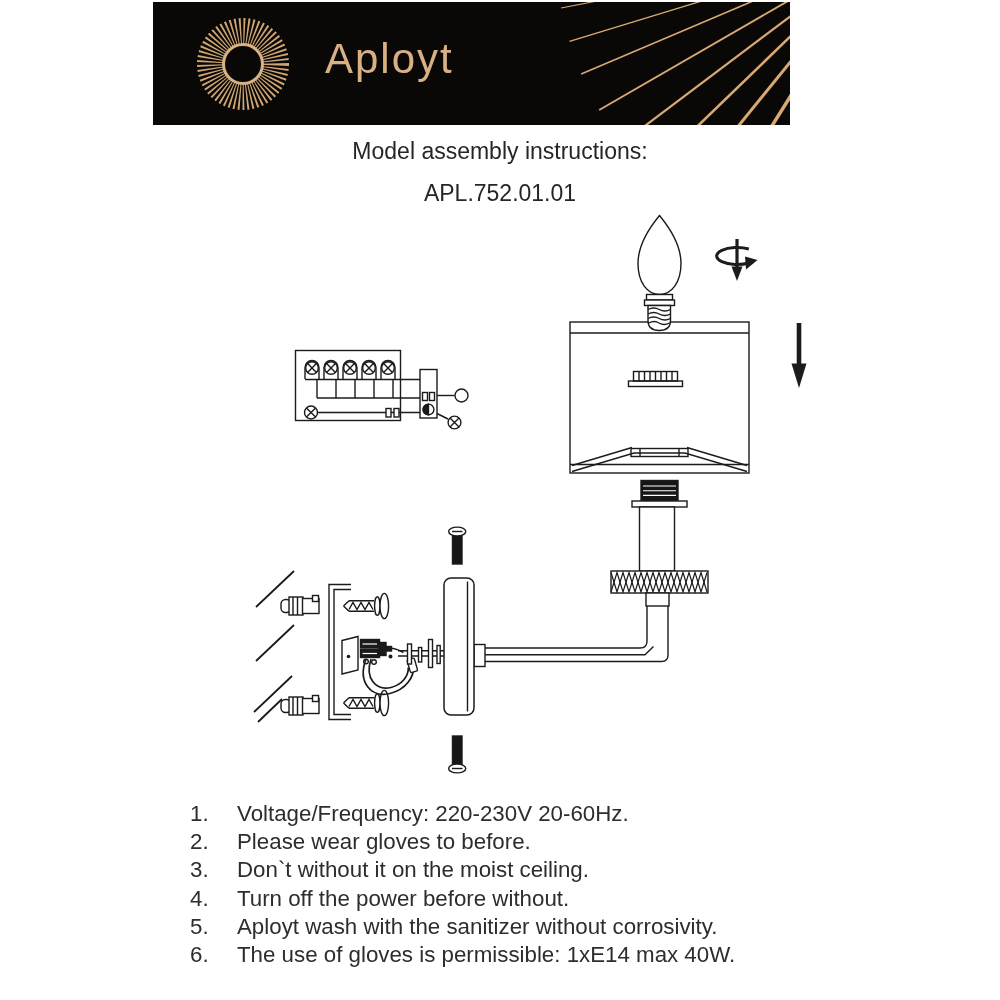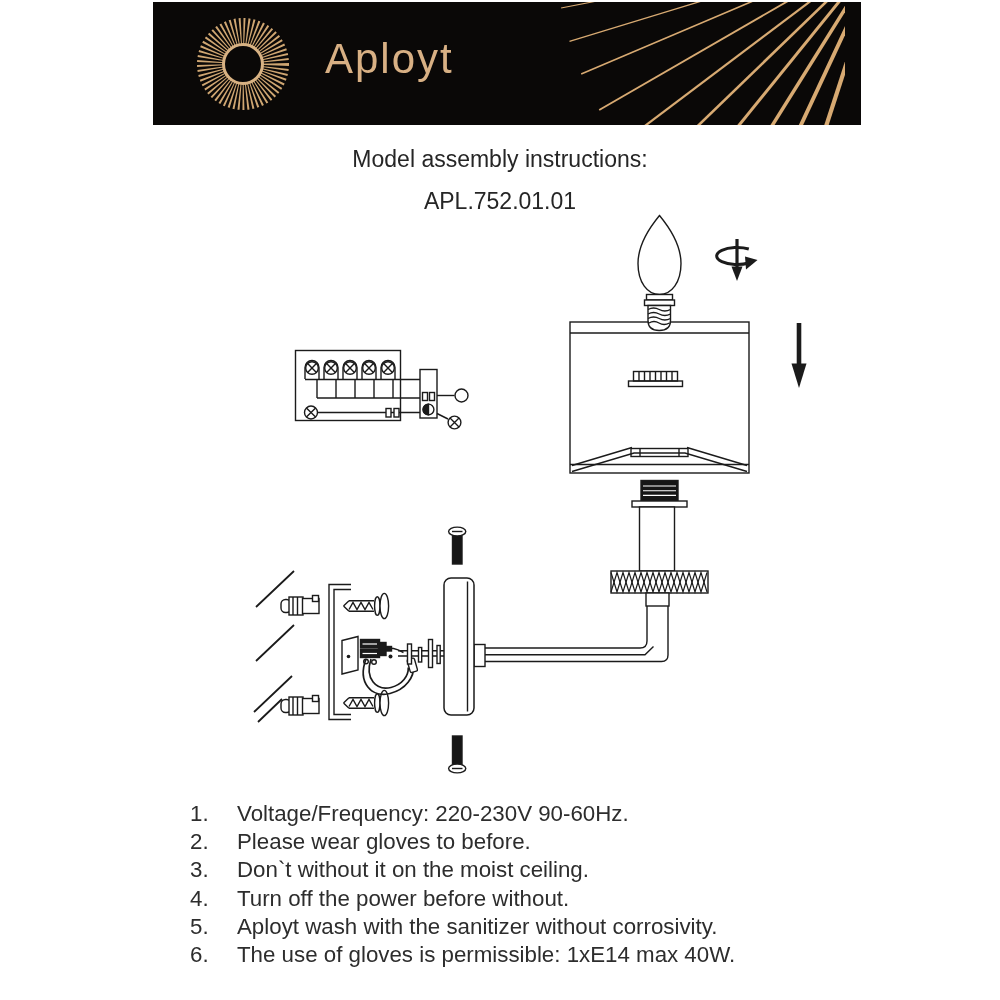--- a/index.html
+++ b/index.html
@@ -1,24 +1,24 @@
 <!DOCTYPE html>
 <html><head>
 <meta charset="utf-8">
 <style>
   html,body{margin:0;padding:0;background:#fff;}
   .page{position:relative;width:1000px;height:1000px;background:#ffffff;overflow:hidden;
         font-family:"Liberation Sans",sans-serif;}
-  .brand-bar{position:absolute;left:153px;top:2px;width:708px;height:123px;
+  .brand-bar{position:absolute;left:153px;top:2px;width:637px;height:123px;
              background:#0a0807;overflow:hidden;}
   .brand-bar svg{position:absolute;left:0;top:0;}
   .wordmark{position:absolute;left:172px;top:33px;font-size:42px;font-weight:400;
             letter-spacing:2px;color:#d8b084;font-family:"Liberation Sans",sans-serif;}
   .title-block{position:absolute;left:0;top:138px;width:1000px;text-align:center;color:#262626;}
-  .title-block .t1{margin:8px;font-size:23px;line-height:26px;font-weight:500;}
+  .title-block .t1{margin:0;font-size:23px;line-height:26px;font-weight:500;}
   .title-block .t2{margin:16px;font-size:23px;line-height:26px;font-weight:500;}
   .diagram{position:absolute;left:0;top:0;width:1000px;height:1000px;}
   .instructions{position:absolute;left:190px;top:800px;width:660px;color:#2d2d2d;}
   .instr-row{display:flex;font-size:22.3px;line-height:28.2px;}
   .instr-num{width:47px;flex:0 0 47px;}
   .instr-text{flex:1;}
 </style>
 </head>
 <body>
 
@@ -237,21 +237,21 @@
         <rect x="428.5" y="639.5" width="4" height="28" fill="#fff"></rect>
         <rect x="437" y="645.5" width="3.2" height="18" fill="#fff"></rect>
       </g>
 
     </g>
   </svg>
 
   <div class="instructions">
     <div class="instr-row">
       <span class="instr-num">1.</span>
-      <span class="instr-text">Voltage/Frequency: 220-230V 90-60Hz.</span>
+      <span class="instr-text">Voltage/Frequency: 220-230V 20-60Hz.</span>
     </div>
     <div class="instr-row">
       <span class="instr-num">2.</span>
       <span class="instr-text">Please wear gloves to before.</span>
     </div>
     <div class="instr-row">
       <span class="instr-num">3.</span>
       <span class="instr-text">Don`t without it on the moist ceiling.</span>
     </div>
     <div class="instr-row">

